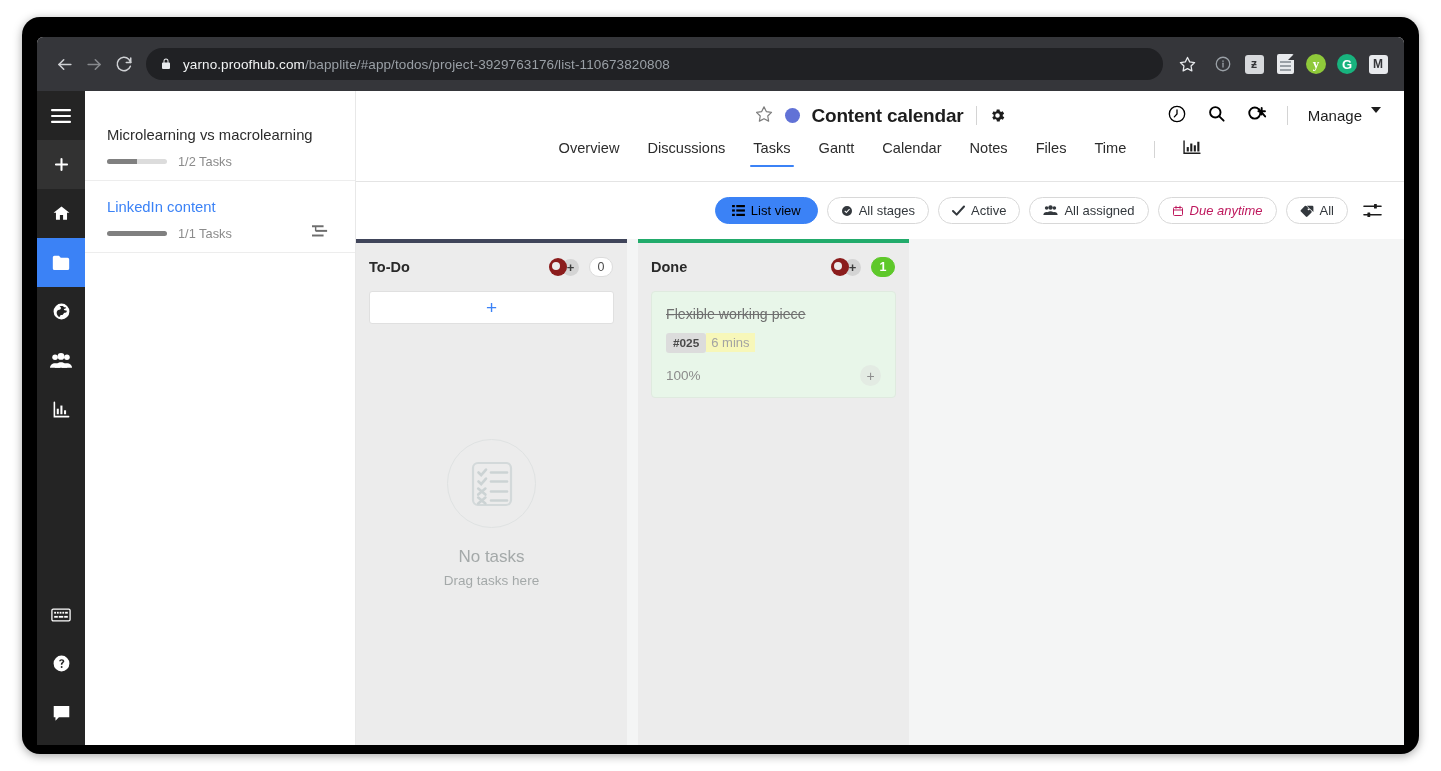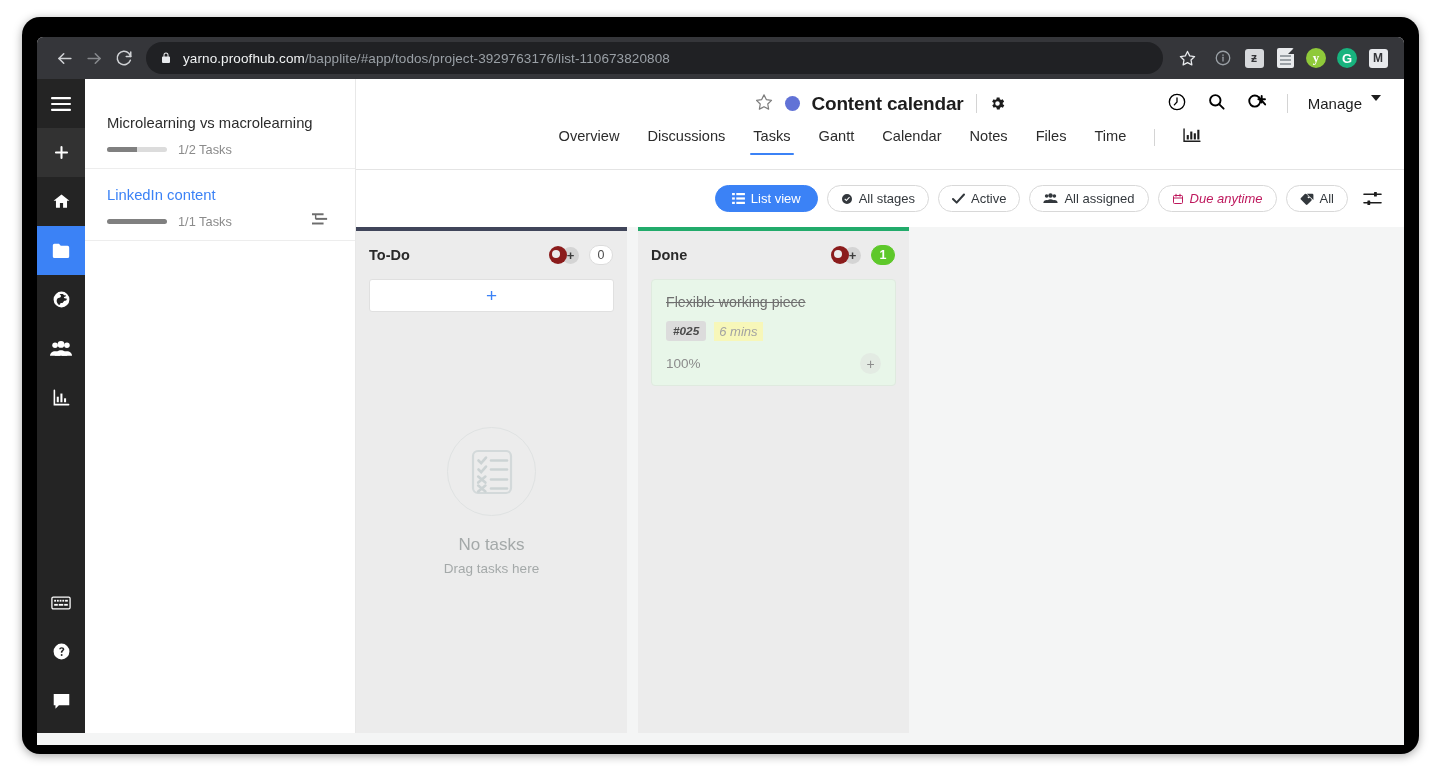--- a/index.html
+++ b/index.html
@@ -22,21 +22,21 @@
     position: absolute; left: 15px; top: 20px;
     width: 1367px; height: 708px;
     background: #f4f5f5;
     overflow: hidden;
     border-top-left-radius: 6px;
     border-top-right-radius: 6px;
   }
   
   .chrome-bar {
     position: relative;
-    height: 42px;
+    height: 54px;
     background: #35363a;
     display: flex; align-items: center;
     padding: 15px 12px;
   }
   .nav-btn {
     width: 30px; height: 30px;
     display: flex; align-items: center; justify-content: center;
     color: #cfd1d4;
     border-radius: 50%;
     flex: 0 0 auto;
@@ -160,21 +160,21 @@
   .tab.active { color: #2b2b2b; }
   .tab.active:after { content:""; position:absolute; left:-3px; right:-3px; bottom:-1px;
       height: 2.5px; background: #3b82f6; border-radius: 2px; }
   .tab-sep { width:1px; height:17px; background:#d4d4d4; margin-top:1px;}
   .tab-chart { color:#1d1d1d; }
   .toolbar { height: 57px; display: flex; align-items: center; justify-content: flex-end;
       padding: 0 22px; gap: 9px; background:#fff;}
   .pill { display: inline-flex; align-items: center; gap: 6px; height: 27px;
       padding: 0 13px; border: 1px solid #d8d8d8; border-radius: 14px;
       font-size: 13px; color: #33383d; background: #fff; white-space: nowrap;}
-  .pill.primary { background: #3b82f6; border-color: #3b82f6; color: #ffffff; padding: 0 16px; }
+  .pill.primary { background: #3b82f6; border-color: #3b82f6; color: #000000; padding: 0 16px; }
   .pill.blue-text { color: #be185d; font-style: italic; }
   .sliders { margin-left: 6px; color: #1d1d1d; display:flex; }
   
   .board { flex: 1 1 auto; background: #f4f5f5; display: flex; align-items: flex-start;
       padding: 0; overflow: hidden; }
   .col { width: 271px; flex: 0 0 271px; background: #ececec; align-self: stretch;
       border-top: 4px solid #40455a; position: relative; }
   .col.done { border-top-color: #22ab6b; margin-left: 11px; }
   .col-head { height: 48px; display: flex; align-items: center; padding: 0 14px 0 13px; }
   .col-title { font-size: 14.5px; color: #2a2a2a; font-weight: 600; flex: 1 1 auto; }
@@ -188,21 +188,21 @@
   .count { min-width: 24px; height: 20px; border-radius: 10px; background: #fff;
       border: 1px solid #dcdcdc; font-size: 12.5px; color: #4d4d4d;
       display: flex; align-items: center; justify-content: center; padding: 0 6px; }
   .count.green { background: #5ec82a; border-color: #5ec82a; color: #fff; font-weight: 600; }
   .add-card { margin: 0 13px; height: 33px; background: #fff; border: 1px solid #e0e0e0;
       border-radius: 3px; display: flex; align-items: center; justify-content: center;
       color: #3b82f6; font-size: 19px; line-height: 1; }
   .task-card { margin: 0 13px; background: #e8f6e9; border: 1px solid #dfeadf; border-radius: 4px;
       padding: 14px 14px 11px 14px; }
   .task-title { font-size: 14.2px; color: #6f6f6f; text-decoration: line-through; margin-bottom: 11px; }
-  .task-badges { display: flex; align-items: flex-end; gap: 8px; margin-bottom: 12px; font-style: italic; }
+  .task-badges { display: flex; align-items: flex-start; margin-bottom: 12px; }
   .badge-id { background: #dcdcdc; color: #4a4a4a; font-size: 11.8px; font-weight: 700;
       padding: 3px 7px; border-radius: 3px; }
   .badge-time { background: #f7f7b9; color: #a3a3a3; font-size: 13px; padding: 2px 5px; }
   .task-foot { display: flex; align-items: center; justify-content: space-between; }
   .pct { font-size: 13.5px; color: #8b8b8b; }
   .plus-circ { width: 21px; height: 21px; border-radius: 50%; background: #e3ebe3;
       display: flex; align-items: center; justify-content: center; color: #8d8d8d;
       font-size: 14px; line-height: 1; }
   
   .empty { position: absolute; left: 0; right: 0; top: 196px; display: flex;

